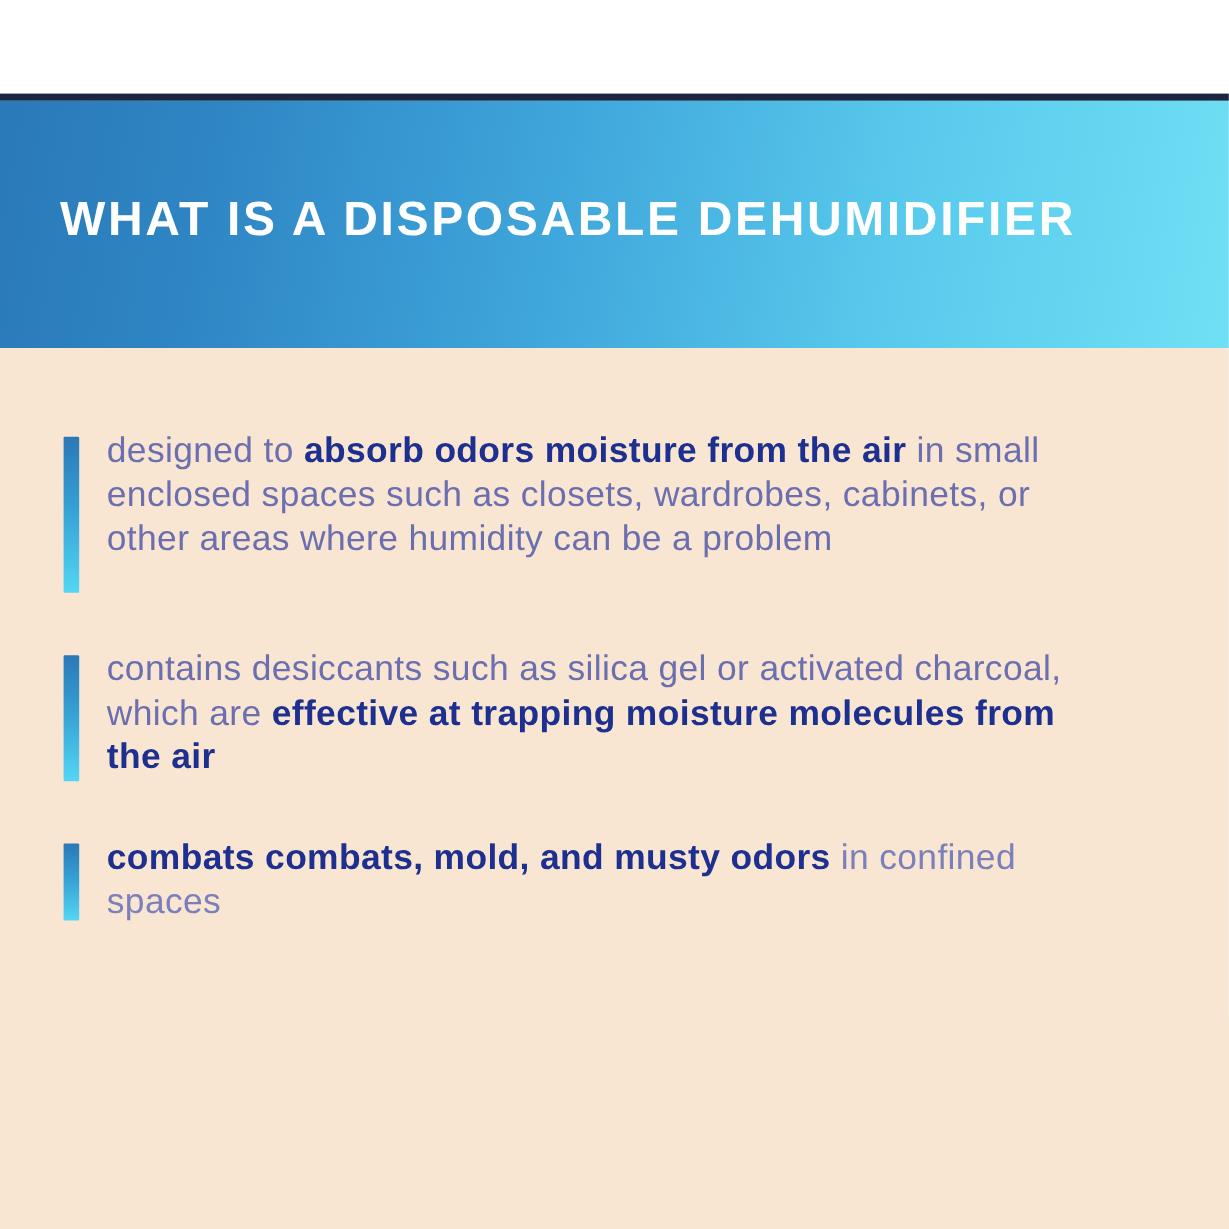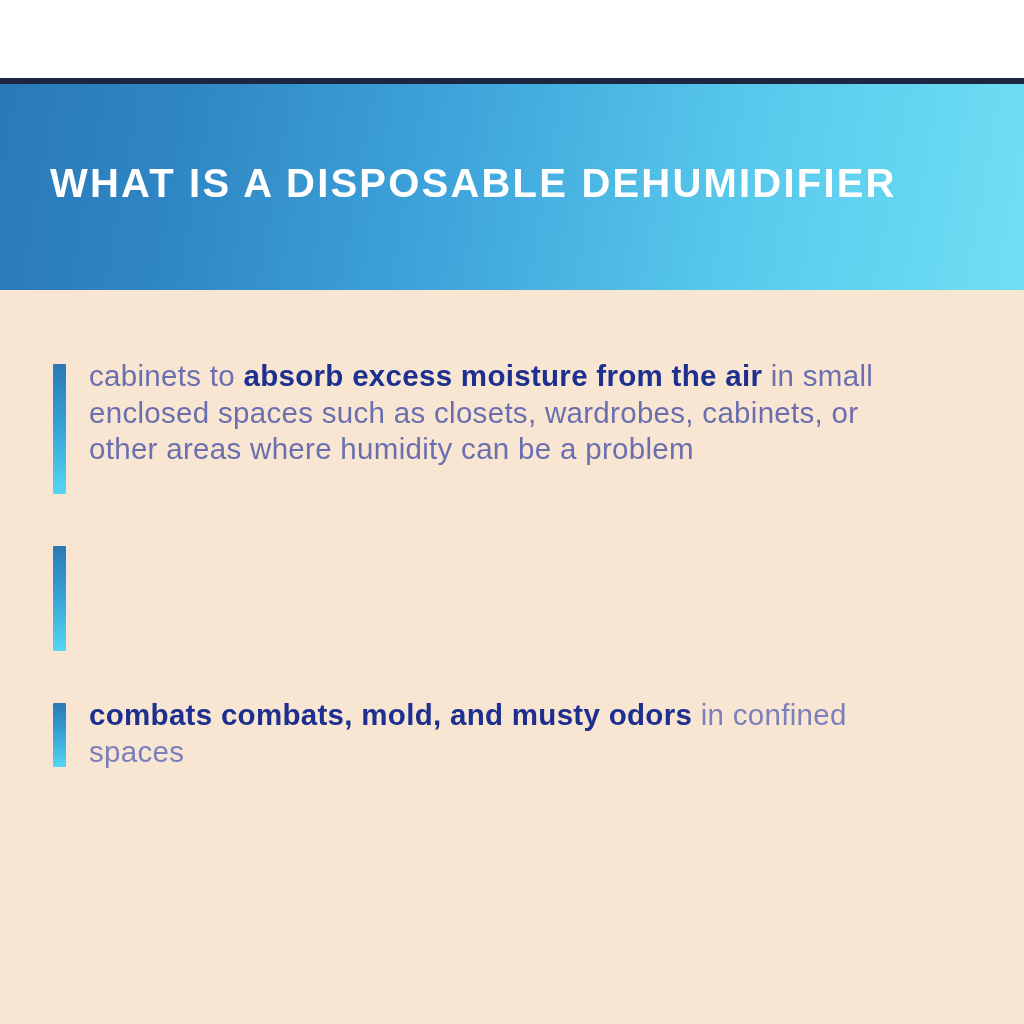--- a/index.html
+++ b/index.html
@@ -110,25 +110,26 @@
 
   <div class="header">
     <div class="header-title">WHAT IS A DISPOSABLE DEHUMIDIFIER</div>
   </div>
 
   <div class="body-area">
     <div class="bullets">
 
       <div class="bullet b1">
         <div class="bullet-bar"></div>
-        <div class="bullet-text"><span>cabinets to </span><b>absorb excess moisture from the air</b><span> in small enclosed spaces such as closets, wardrobes, cabinets, or other areas where humidity can be a problem</span></div>
+        <div class="bullet-text"><span>designed to </span><b>absorb odors moisture from the air</b><span> in small enclosed spaces such as closets, wardrobes, cabinets, or other areas where humidity can be a problem</span></div>
       </div>
 
       <div class="bullet b2">
         <div class="bullet-bar"></div>
+        <div class="bullet-text"><span>contains desiccants such as silica gel or activated charcoal, which are </span><b>effective at trapping moisture molecules from the air</b></div>
       </div>
 
       <div class="bullet b3">
         <div class="bullet-bar"></div>
         <div class="bullet-text"><b>combats combats, mold, and musty odors</b><span> in confined spaces</span></div>
       </div>
 
     </div>
   </div>
 

